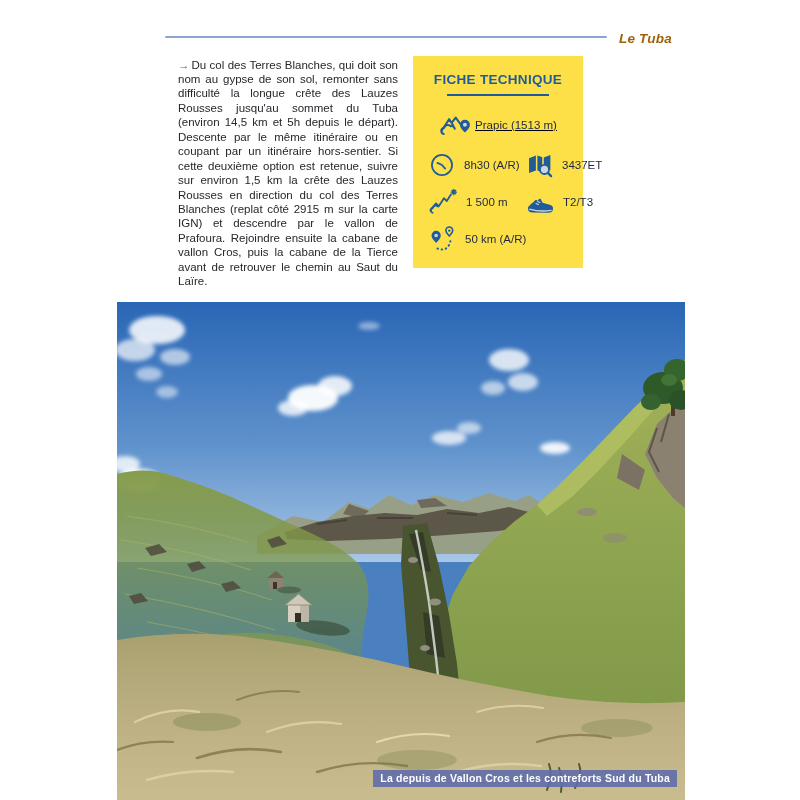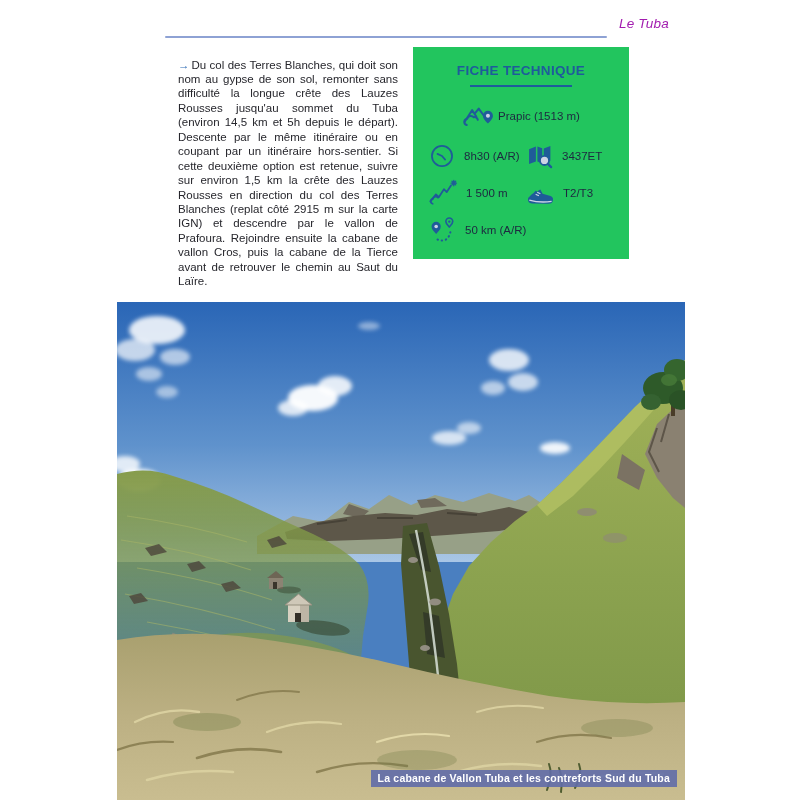--- a/index.html
+++ b/index.html
@@ -4,29 +4,29 @@
 <style>
   html,body{margin:0;padding:0;}
   body{
     width:800px;height:800px;position:relative;overflow:hidden;
     background:#ffffff;
     font-family:"Liberation Sans", sans-serif;
     -webkit-font-smoothing:antialiased;
   }
   
   .header-rule{position:absolute;left:165px;top:36px;width:442px;height:2px;background:#8ea2d4;border-radius:1px;}
-  .chapter-title{position:absolute;left:619px;top:16px;font-size:13.5px;font-style:italic;font-weight:normal;color:#a21caf;letter-spacing:.2px;}
+  .chapter-title{position:absolute;left:619px;top:31px;font-size:13.5px;font-style:italic;font-weight:bold;color:#a16207;letter-spacing:.2px;}
   
   .article{position:absolute;left:178px;top:46px;width:220px;font-size:11.5px;line-height:14.45px;color:#26262c;text-align:justify;}
   .article .arrow{color:#2e6cb5;font-weight:bold;margin-right:2px;}
   
-  .fiche{position:absolute;left:413px;top:47px;width:216px;height:212px;background:#22c55e;}
+  .fiche{position:absolute;left:413px;top:56px;width:170px;height:212px;background:#fde047;}
   .fiche-title{margin-top:16px;text-align:center;color:#1e5b9b;font-weight:bold;font-size:13.5px;letter-spacing:.3px;}
   .fiche-underline{width:102px;height:2px;background:#1e5b9b;margin:7px auto 0 auto;}
-  .fiche-row1{display:flex;align-items:center;justify-content:center;margin-top:9px;height:40px;}
+  .fiche-row1{display:flex;align-items:center;justify-content:center;margin-top:9px;height:40px;text-decoration:underline;}
   .fiche-grid{display:grid;grid-template-columns:97px 92px;margin:1px 0 0 15px;}
   .cell{display:flex;align-items:center;gap:8px;height:37px;}
   .val{font-size:11.5px;color:#1e2740;white-space:nowrap;}
   .icn{display:flex;align-items:center;justify-content:center;flex:0 0 auto;}
   
   .photo{position:absolute;left:117px;top:302px;width:568px;height:498px;overflow:hidden;background:#4a7fc0;}
   .photo svg{display:block;}
   .caption{position:absolute;right:8px;bottom:13px;background:rgba(97,109,168,.9);color:#ffffff;
     font-size:10.5px;font-weight:bold;letter-spacing:.2px;padding:2px 7px 3px 7px;white-space:nowrap;}
 </style>
@@ -252,14 +252,14 @@
       <path d="M360 410 q32 -10 66 -4" stroke="#d9cf9f" stroke-width="2"></path>
       <path d="M120 398 q30 -12 62 -8" stroke="#8e8356" stroke-width="2"></path>
       <path d="M0 448 q26 -10 56 -8" stroke="#8e8356" stroke-width="2.2"></path>
       <ellipse cx="90" cy="420" rx="34" ry="9" fill="#6f7b44" opacity=".35" stroke="none"></ellipse>
       <ellipse cx="300" cy="458" rx="40" ry="10" fill="#6f7b44" opacity=".3" stroke="none"></ellipse>
       <ellipse cx="500" cy="426" rx="36" ry="9" fill="#6f7b44" opacity=".3" stroke="none"></ellipse>
       <path d="M430 488 q6 -16 2 -26 M444 490 q2 -14 -2 -24 M458 486 q8 -14 4 -24" stroke="#4f5c30" stroke-width="2"></path>
     </g>
   </svg>
 
-  <div class="caption">La cabane de Vallon Tuba et les contreforts Sud du Tuba</div>
+  <div class="caption">La depuis de Vallon Cros et les contreforts Sud du Tuba</div>
 </div>
 
 </body></html>

